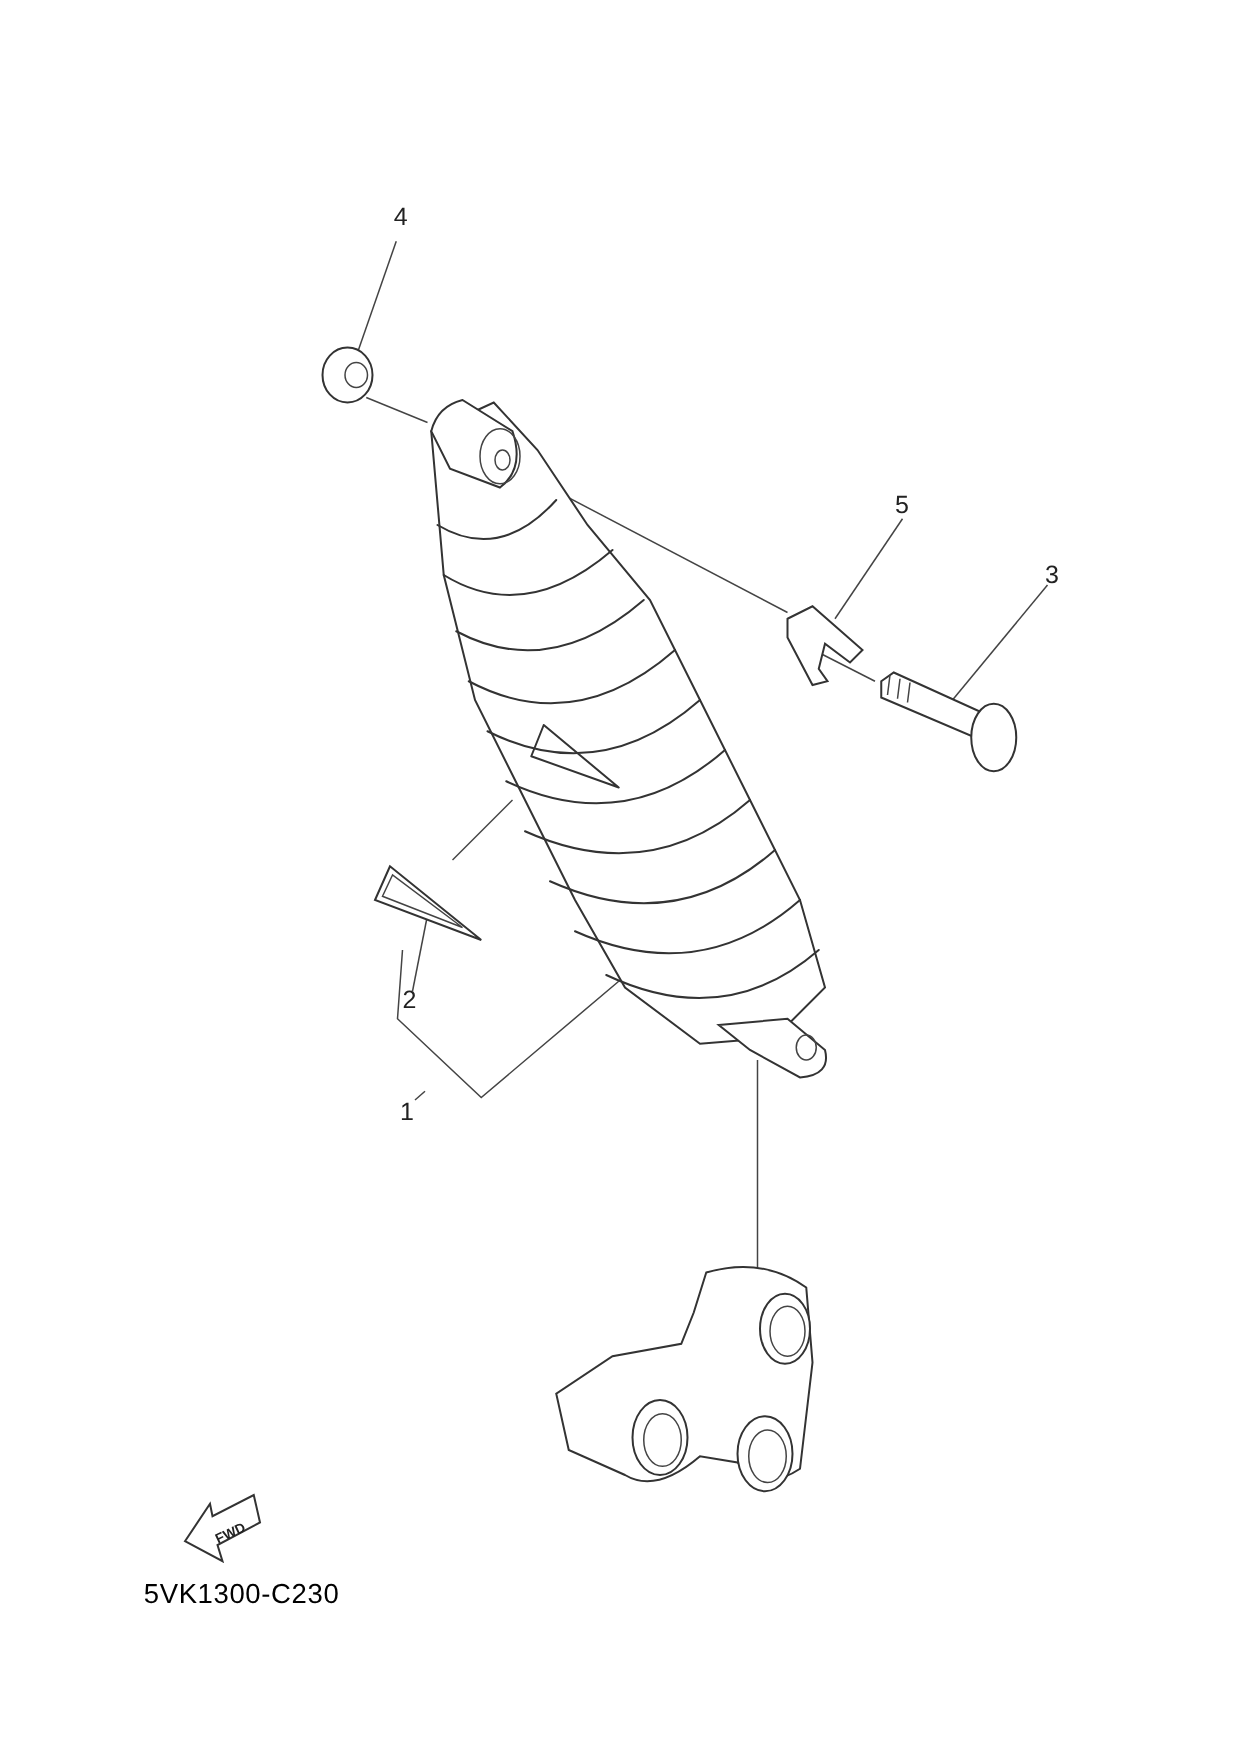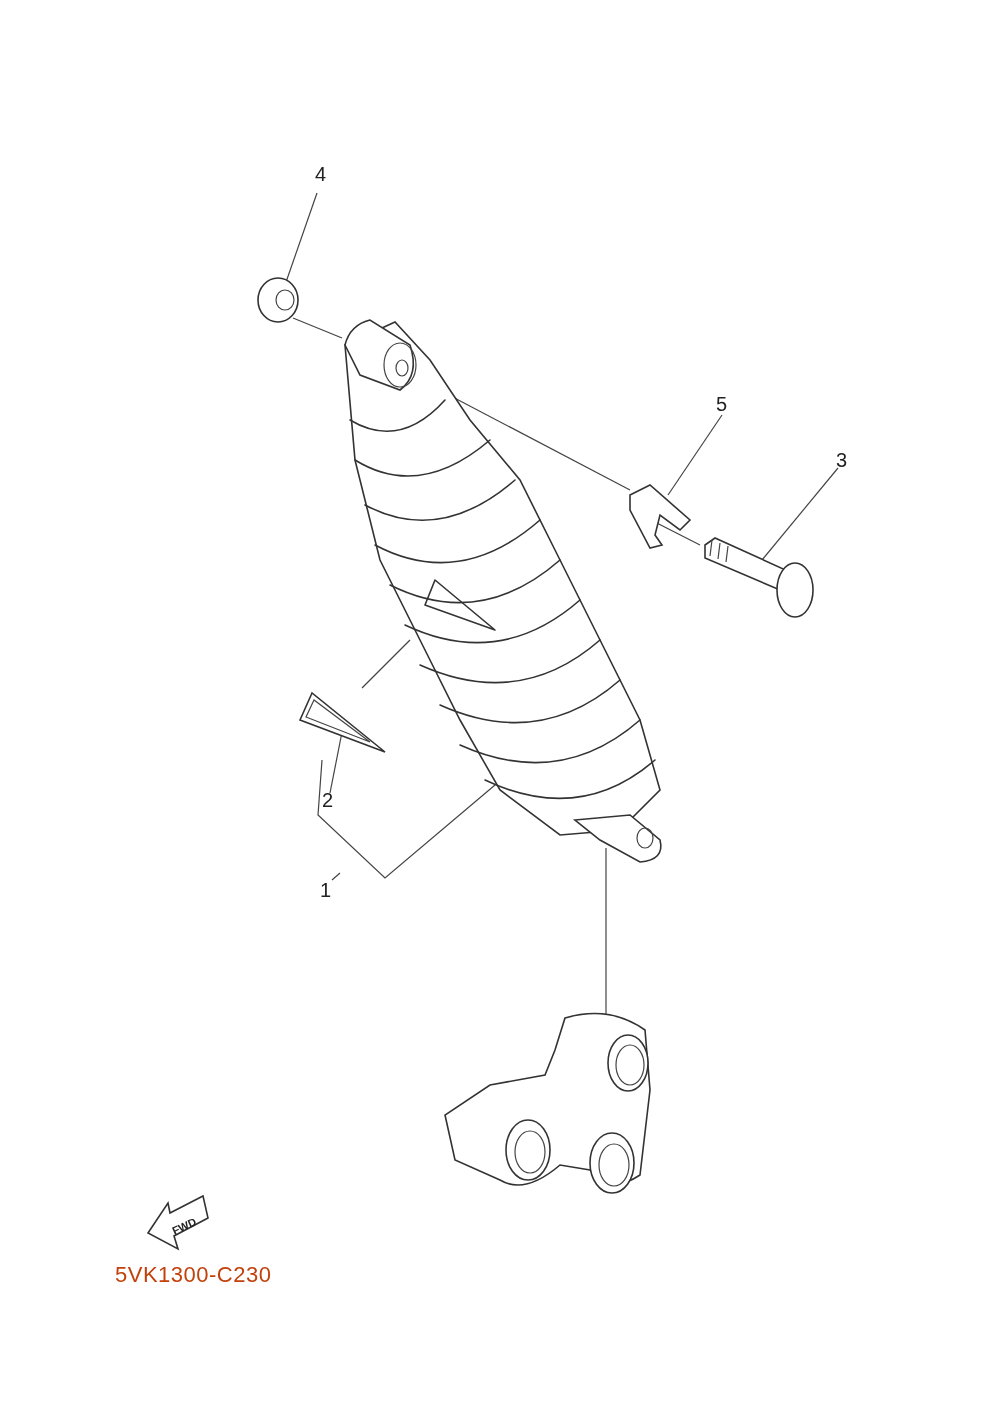--- a/index.html
+++ b/index.html
@@ -2,21 +2,21 @@
 <html><head>
 <meta charset="utf-8">
 <style>
   html,body{margin:0;padding:0;background:#ffffff;}
   body{width:1000px;height:1408px;position:relative;overflow:hidden;font-family:"Liberation Sans",sans-serif;}
   svg.diagram{position:absolute;left:0;top:0;width:1000px;height:1408px;}
   .ln{fill:none;stroke:#333;stroke-width:1.6;stroke-linecap:round;stroke-linejoin:round;}
   .thin{fill:none;stroke:#444;stroke-width:1.2;}
   .fill{fill:#fff;stroke:#333;stroke-width:1.6;}
   .label{position:absolute;font-size:20px;color:#222;line-height:1;}
-  .code{position:absolute;left:115px;top:1262px;font-size:22px;color:#c2410c;letter-spacing:0.5px;}
+  .code{position:absolute;left:115px;top:1262px;font-size:22px;color:#000000;letter-spacing:0.5px;}
 </style>
 </head>
 <body>
 
 <svg class="diagram" viewBox="0 0 1000 1408">
 
   <line class="thin" x1="317" y1="193" x2="285" y2="285"></line>
   <line class="thin" x1="293" y1="318" x2="342" y2="338"></line>
   <line class="thin" x1="405" y1="372" x2="630" y2="490"></line>
   <line class="thin" x1="647" y1="518" x2="700" y2="545"></line>

